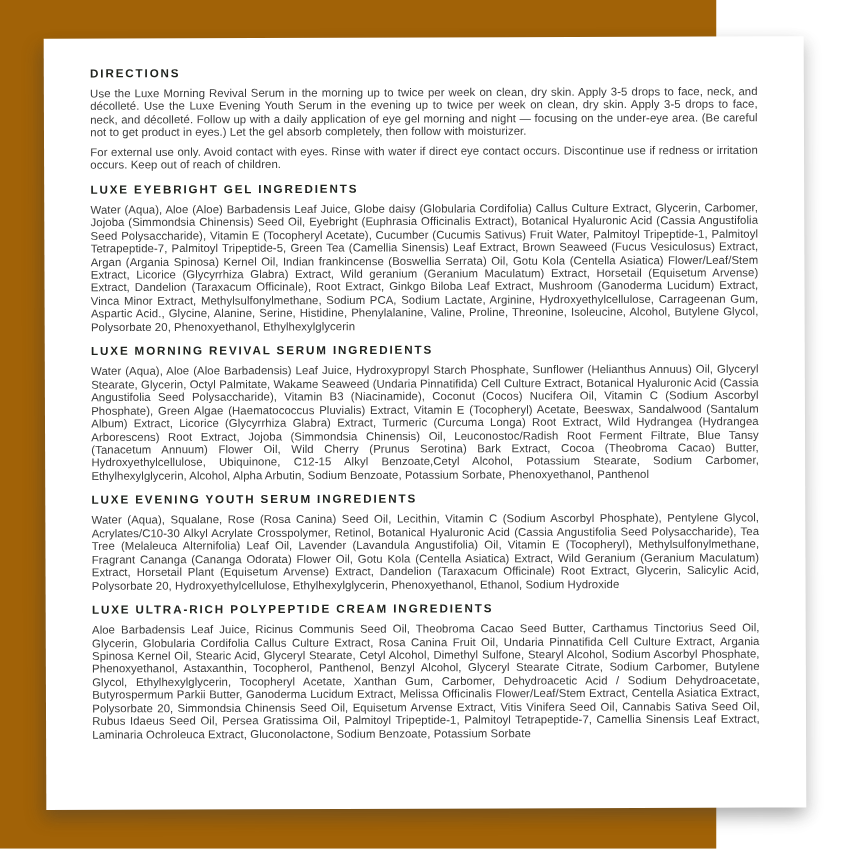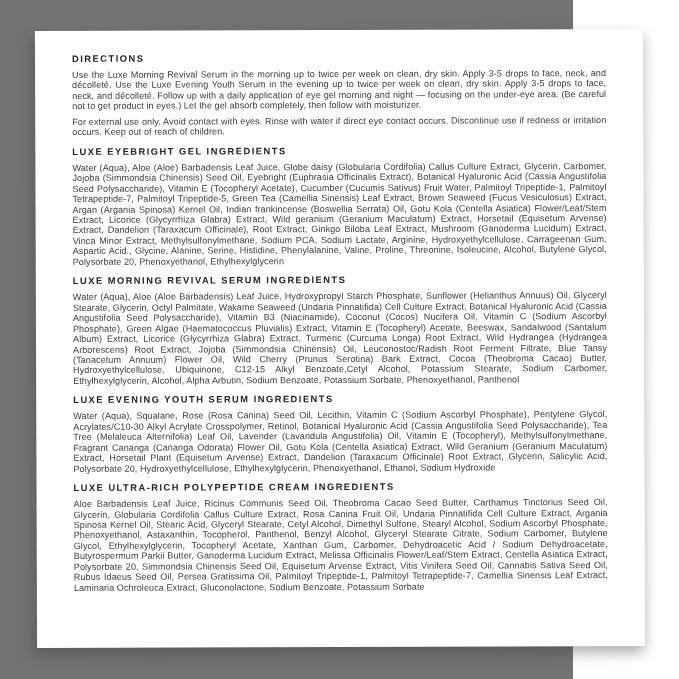--- a/index.html
+++ b/index.html
@@ -8,21 +8,21 @@
     width: 679px;
     height: 679px;
     background: #ffffff;
     font-family: "Liberation Sans", sans-serif;
     overflow: hidden;
   }
   .stage {
     position: relative;
     width: 573px;
     height: 679px;
-    background: #737373;
+    background: #a16207;
   }
   .card {
     position: absolute;
     left: 36px;
     top: 30px;
     width: 608px;
     height: 617px;
     background: #ffffff;
     box-sizing: border-box;
     padding: 23px 37px 0 37px;

